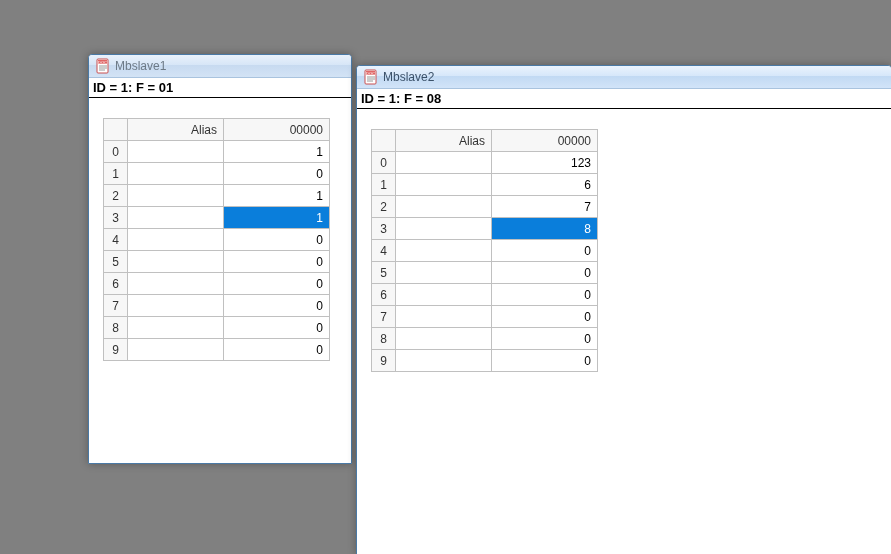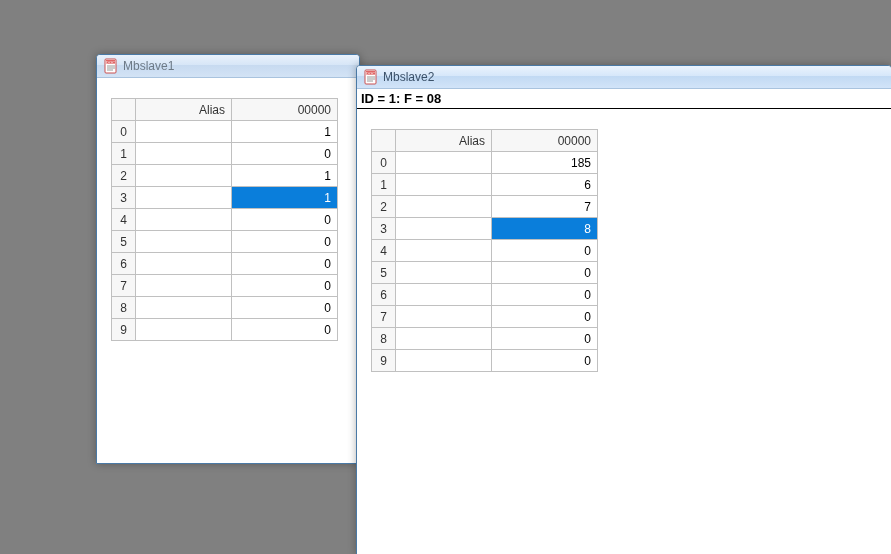--- a/index.html
+++ b/index.html
@@ -105,34 +105,35 @@
     background: #fff;
   }
   table.grid td.val.selected {
     background: #0a7edb;
     color: #fff;
   }
 </style>
 </head>
 <body>
 
-<div class="mdi-window" id="win-w1" style="left: 96px; top: 54px; width: 262px; height: 408px;">
+<div class="mdi-window" id="win-w1" style="left: 88px; top: 54px; width: 262px; height: 408px;">
   <div class="titlebar">
     <span class="doc-icon">
       <svg width="16" height="16" viewBox="0 0 16 16">
         <rect x="2" y="1" width="11" height="14" rx="1" fill="#fff" stroke="#c94f4f"></rect>
         <rect x="3" y="2" width="9" height="4" fill="#e06666"></rect>
         <text x="7.5" y="5.5" font-size="4" text-anchor="middle" fill="#fff" font-family="Arial">DOC</text>
         <line x1="4" y1="8" x2="12" y2="8" stroke="#999"></line>
         <line x1="4" y1="10" x2="12" y2="10" stroke="#999"></line>
         <line x1="4" y1="12" x2="10" y2="12" stroke="#999"></line>
       </svg>
     </span>
     <span class="title-text">Mbslave1</span>
   </div>
+  <div class="status-line">ID = 1: F = 01</div>
   <div class="client-area">
     <table class="grid">
       <thead>
         <tr>
           <th class="corner"></th>
           <th class="colhead" style="width:96px">Alias</th>
           <th class="colhead" style="width:106px">00000</th>
         </tr>
       </thead>
       <tbody id="tbody-w1">
@@ -212,21 +213,21 @@
         <tr>
           <th class="corner"></th>
           <th class="colhead" style="width:96px">Alias</th>
           <th class="colhead" style="width:106px">00000</th>
         </tr>
       </thead>
       <tbody id="tbody-w2">
           <tr>
             <th class="rowhead">0</th>
             <td class="alias"></td>
-            <td class="val">185</td>
+            <td class="val">123</td>
           </tr>
           <tr>
             <th class="rowhead">1</th>
             <td class="alias"></td>
             <td class="val">6</td>
           </tr>
           <tr>
             <th class="rowhead">2</th>
             <td class="alias"></td>
             <td class="val">7</td>

